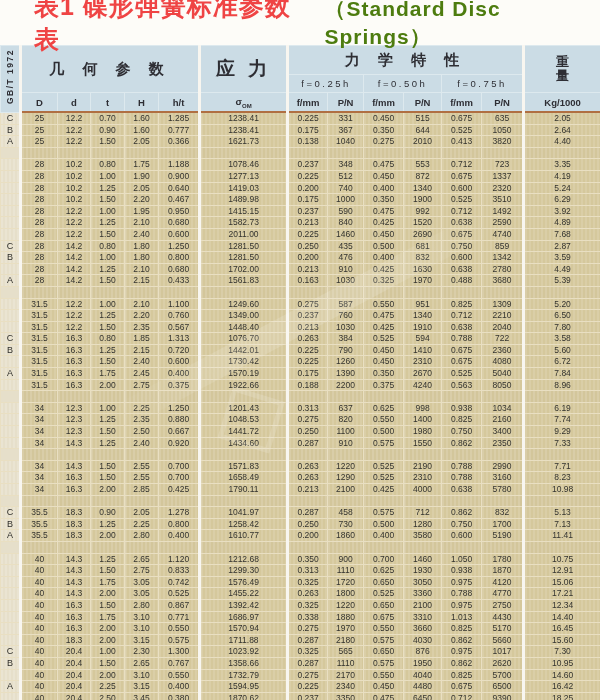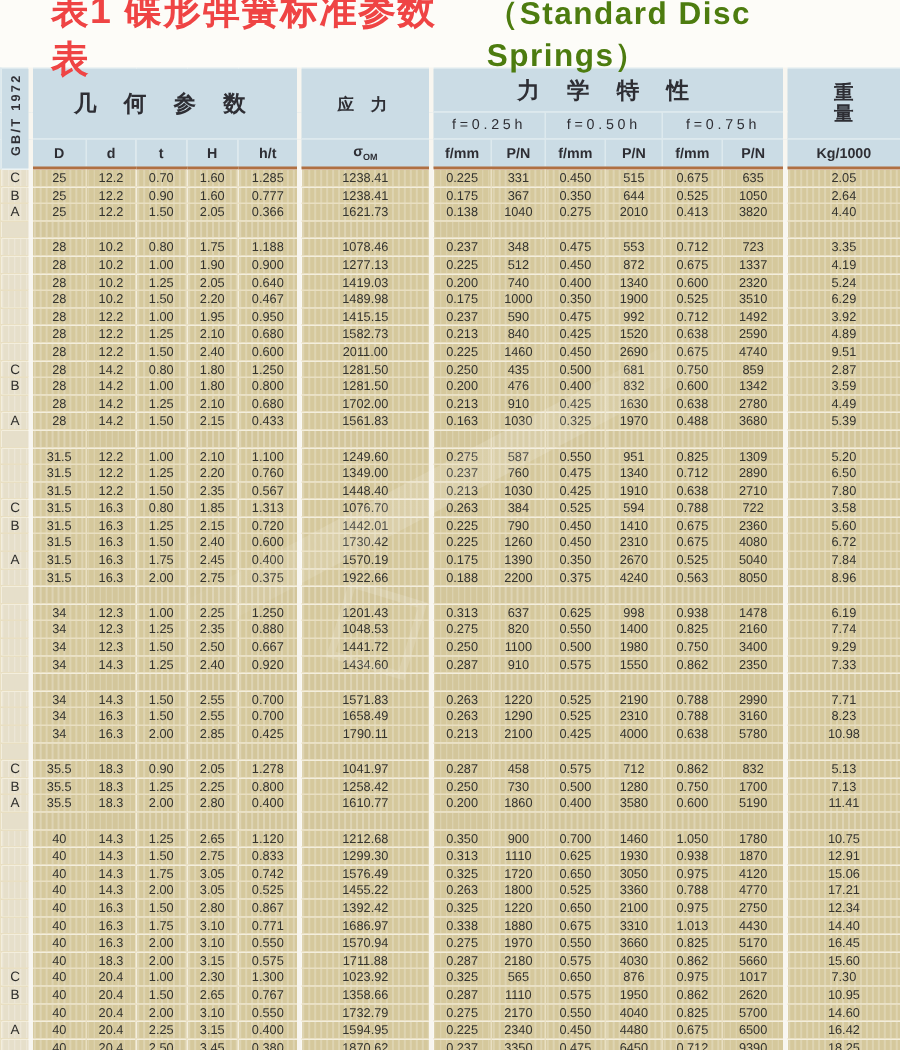--- a/index.html
+++ b/index.html
@@ -26,21 +26,21 @@
   }
   
   thead th{
     background:#cbdce5;color:#2e2e34;font-weight:bold;
     border:1px solid #dde9ee;padding:0;vertical-align:middle;text-align:center;
   }
   tr.hrow1 th{height:28px;}
   tr.defl  th{height:17px;font-size:9.5px;letter-spacing:2.5px;font-weight:normal;}
   tr.subh  th{height:18px;font-size:9.5px;font-weight:bold;border-bottom:2px solid #b06f42;}
   .h-geo,.h-mech{font-size:15px;letter-spacing:7px;}
-  .h-stress{font-size:11px;letter-spacing:4px;}
+  .h-stress{font-size:19px;letter-spacing:4px;}
   .h-weight div{font-size:13px;line-height:14px;font-weight:bold;}
   .gbt{width:20px;}
   .gbt span{
     writing-mode:vertical-rl;transform:rotate(180deg);
     font-size:8.5px;letter-spacing:1.5px;font-weight:bold;color:#2e2e34;display:inline-block;
   }
   .sig sub{font-size:6px;}
   
   th.dv,td.dv{border-left:3px solid #f8f6f0 !important;}
   
@@ -297,21 +297,21 @@
         <td>1.50</td>
         <td>2.40</td>
         <td>0.600</td>
         <td class="dv">2011.00</td>
         <td class="dv">0.225</td>
         <td>1460</td>
         <td>0.450</td>
         <td>2690</td>
         <td>0.675</td>
         <td>4740</td>
-        <td class="dv">9.51</td>
+        <td class="dv">7.68</td>
       </tr>
       <tr class="">
         <td class="lbl">C</td>
         <td class="dv">28</td>
         <td>14.2</td>
         <td>0.80</td>
         <td>1.80</td>
         <td>1.250</td>
         <td class="dv">1281.50</td>
         <td class="dv">0.250</td>
@@ -408,37 +408,37 @@
         <td>12.2</td>
         <td>1.25</td>
         <td>2.20</td>
         <td>0.760</td>
         <td class="dv">1349.00</td>
         <td class="dv">0.237</td>
         <td>760</td>
         <td>0.475</td>
         <td>1340</td>
         <td>0.712</td>
-        <td>2890</td>
+        <td>2210</td>
         <td class="dv">6.50</td>
       </tr>
       <tr class="">
         <td class="lbl">&nbsp;</td>
         <td class="dv">31.5</td>
         <td>12.2</td>
         <td>1.50</td>
         <td>2.35</td>
         <td>0.567</td>
         <td class="dv">1448.40</td>
         <td class="dv">0.213</td>
         <td>1030</td>
         <td>0.425</td>
         <td>1910</td>
         <td>0.638</td>
-        <td>2710</td>
+        <td>2040</td>
         <td class="dv">7.80</td>
       </tr>
       <tr class="">
         <td class="lbl">C</td>
         <td class="dv">31.5</td>
         <td>16.3</td>
         <td>0.80</td>
         <td>1.85</td>
         <td>1.313</td>
         <td class="dv">1076.70</td>
@@ -536,21 +536,21 @@
         <td>12.3</td>
         <td>1.00</td>
         <td>2.25</td>
         <td>1.250</td>
         <td class="dv">1201.43</td>
         <td class="dv">0.313</td>
         <td>637</td>
         <td>0.625</td>
         <td>998</td>
         <td>0.938</td>
-        <td>1478</td>
+        <td>1034</td>
         <td class="dv">6.19</td>
       </tr>
       <tr class="">
         <td class="lbl">&nbsp;</td>
         <td class="dv">34</td>
         <td>12.3</td>
         <td>1.25</td>
         <td>2.35</td>
         <td>0.880</td>
         <td class="dv">1048.53</td>

